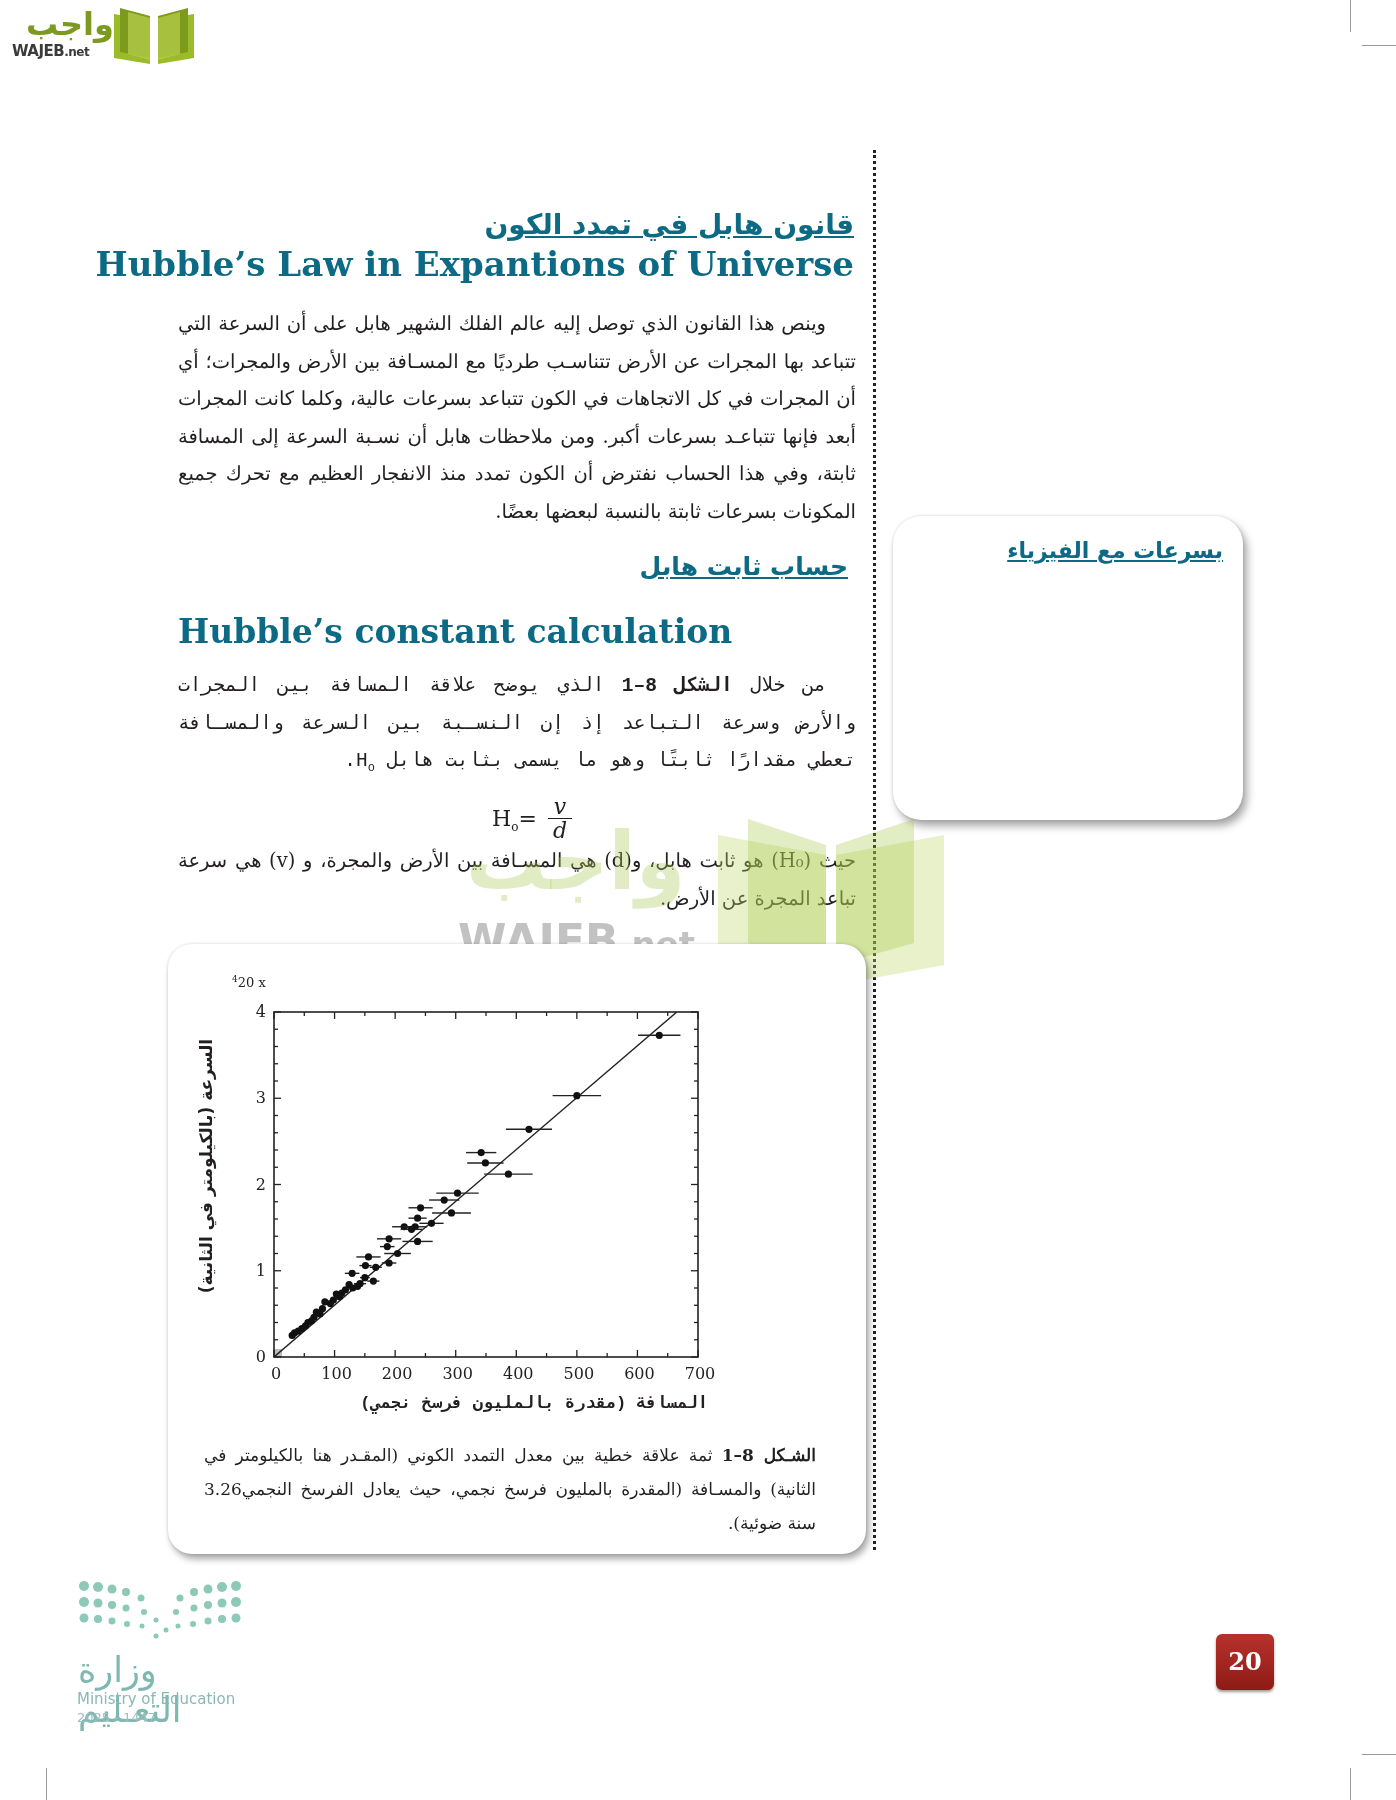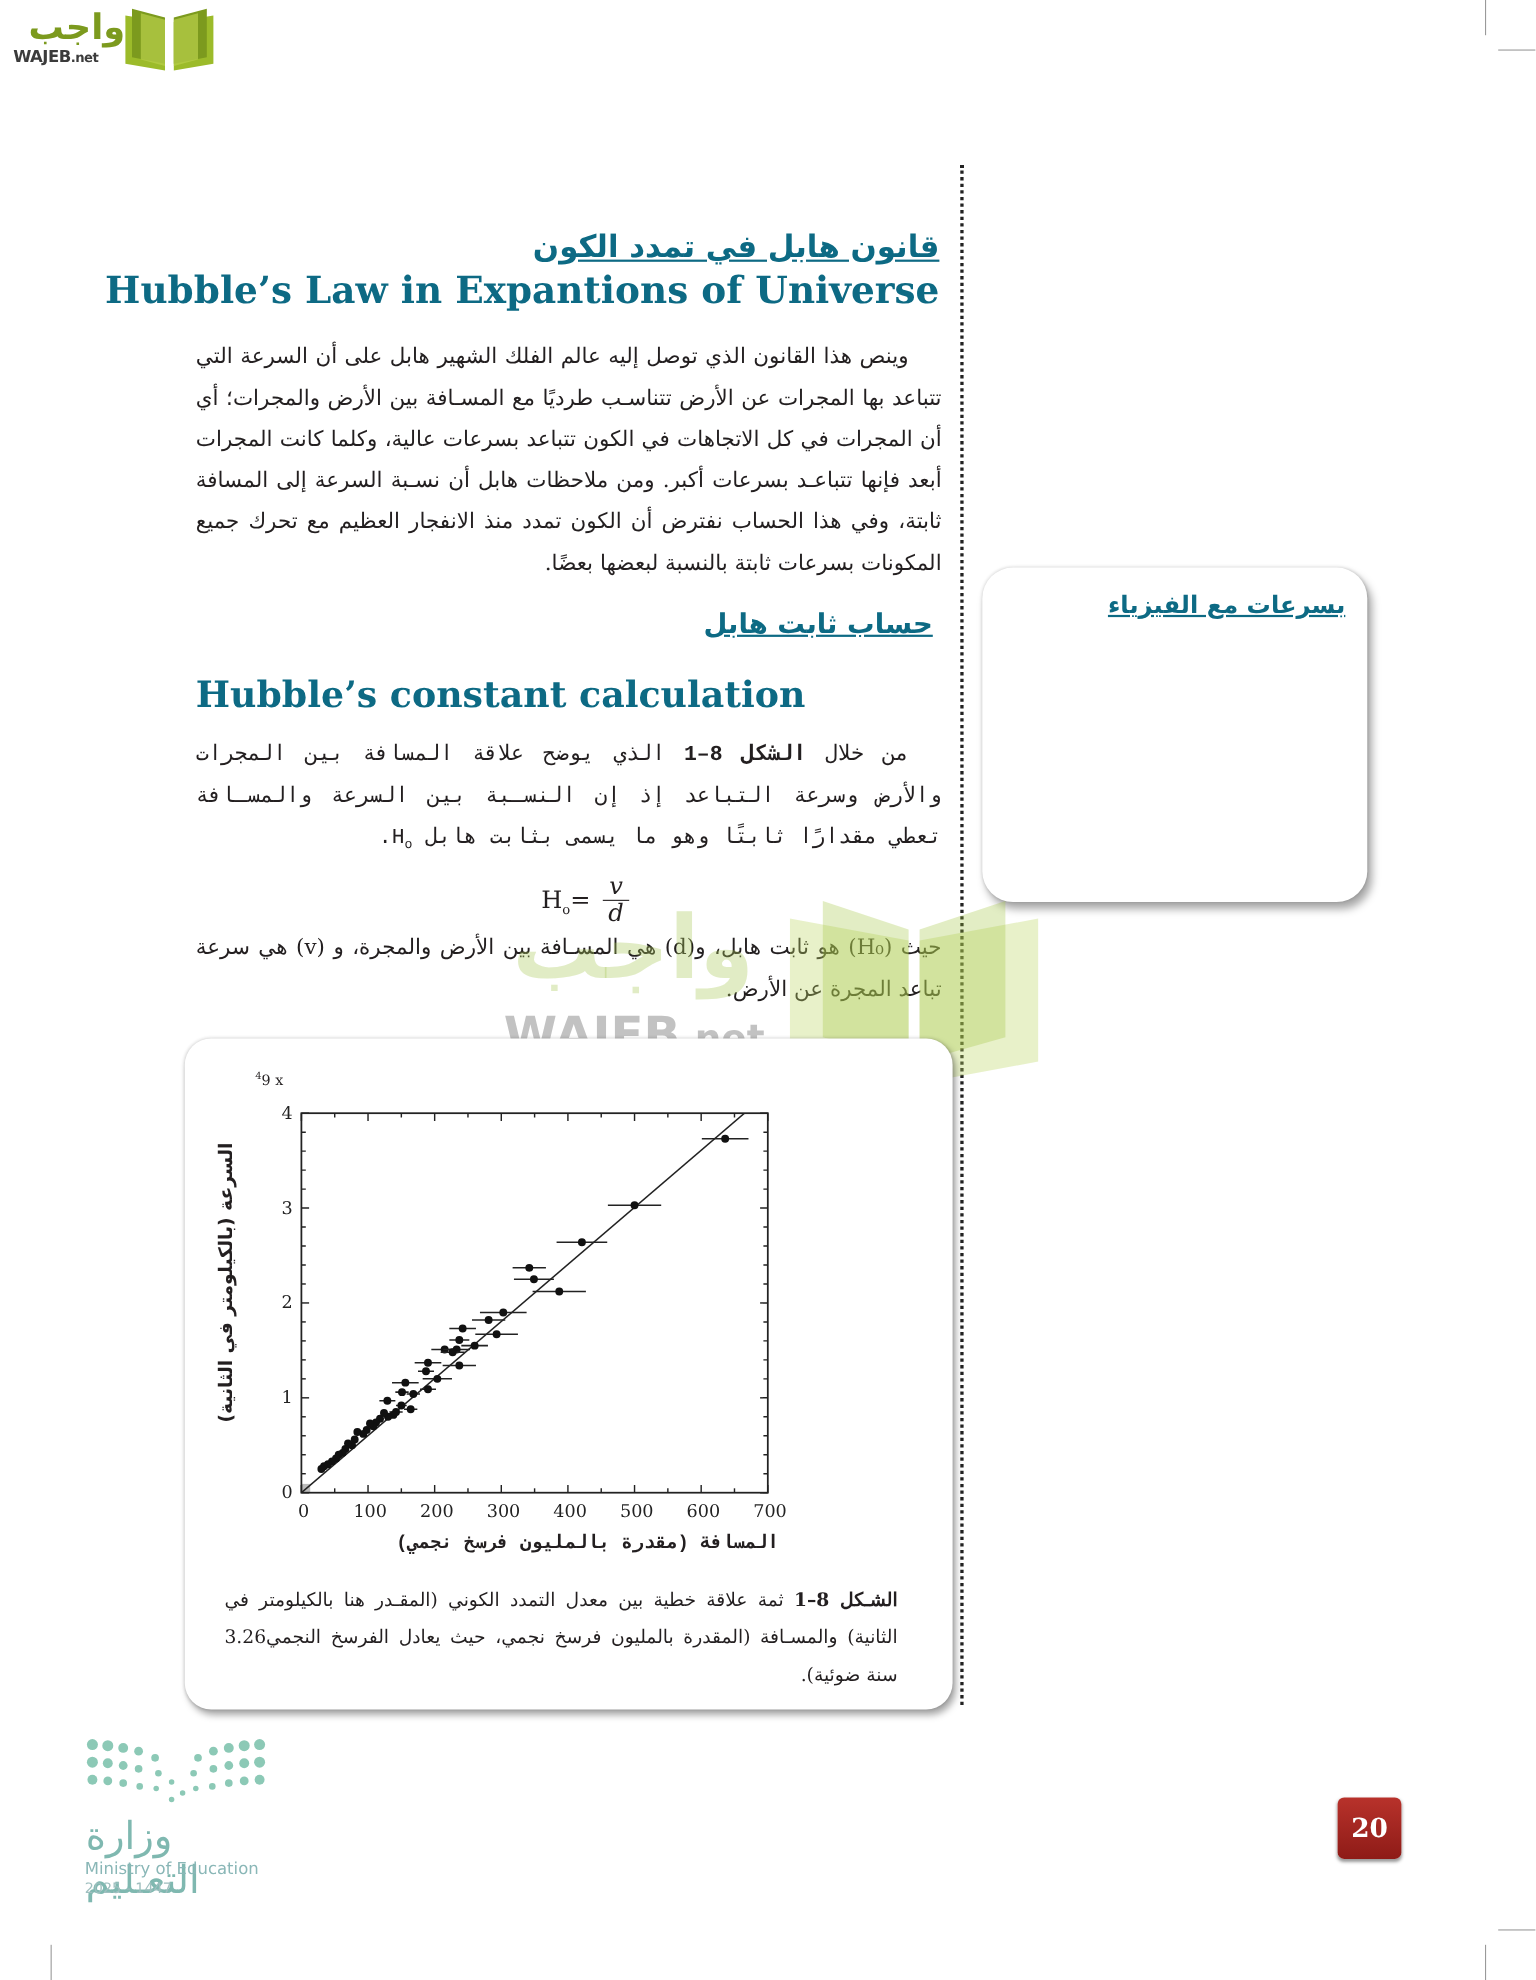--- a/index.html
+++ b/index.html
@@ -324,21 +324,21 @@
         <line x1="132.0457142857143" y1="384.5375" x2="135.68" y2="384.5375" stroke="#222" stroke-width="1.4"></line>
         <circle cx="133.86285714285714" cy="384.5375" r="3.6" fill="#111"></circle>
         <line x1="129.01714285714286" y1="387.125" x2="131.44" y2="387.125" stroke="#222" stroke-width="1.4"></line>
         <circle cx="130.22857142857143" cy="387.125" r="3.6" fill="#111"></circle>
         <line x1="125.38285714285715" y1="388.85" x2="127.80571428571429" y2="388.85" stroke="#222" stroke-width="1.4"></line>
         <circle cx="126.59428571428572" cy="388.85" r="3.6" fill="#111"></circle>
         <line x1="122.96000000000001" y1="391.4375" x2="125.38285714285715" y2="391.4375" stroke="#222" stroke-width="1.4"></line>
         <circle cx="124.17142857142858" cy="391.4375" r="3.6" fill="#111"></circle>
       </g>
     </svg>
-  <div class="exp-label"><sup>4</sup><span>9 x</span></div>
+  <div class="exp-label"><sup>4</sup><span>20 x</span></div>
   <div class="y-label">
       <span>السرعة (بالكيلومتر في الثانية)</span>
     </div>
   <div class="x-label">المسافة (مقدرة بالمليون فرسخ نجمي)</div>
   <div class="caption"><span class="fig-ref">الشـكل 8–1</span><span> ثمة علاقة خطية بين معدل التمدد الكوني (المقـدر هنا بالكيلومتر في الثانية) والمسـافة (المقدرة بالمليون فرسخ نجمي، حيث يعادل الفرسخ النجمي3.26 سنة ضوئية).</span></div>
 </div>
 
 <div class="abs ministry">
   <svg width="180" height="70" viewBox="0 0 180 70">
     <g fill="#8cc9b6">

